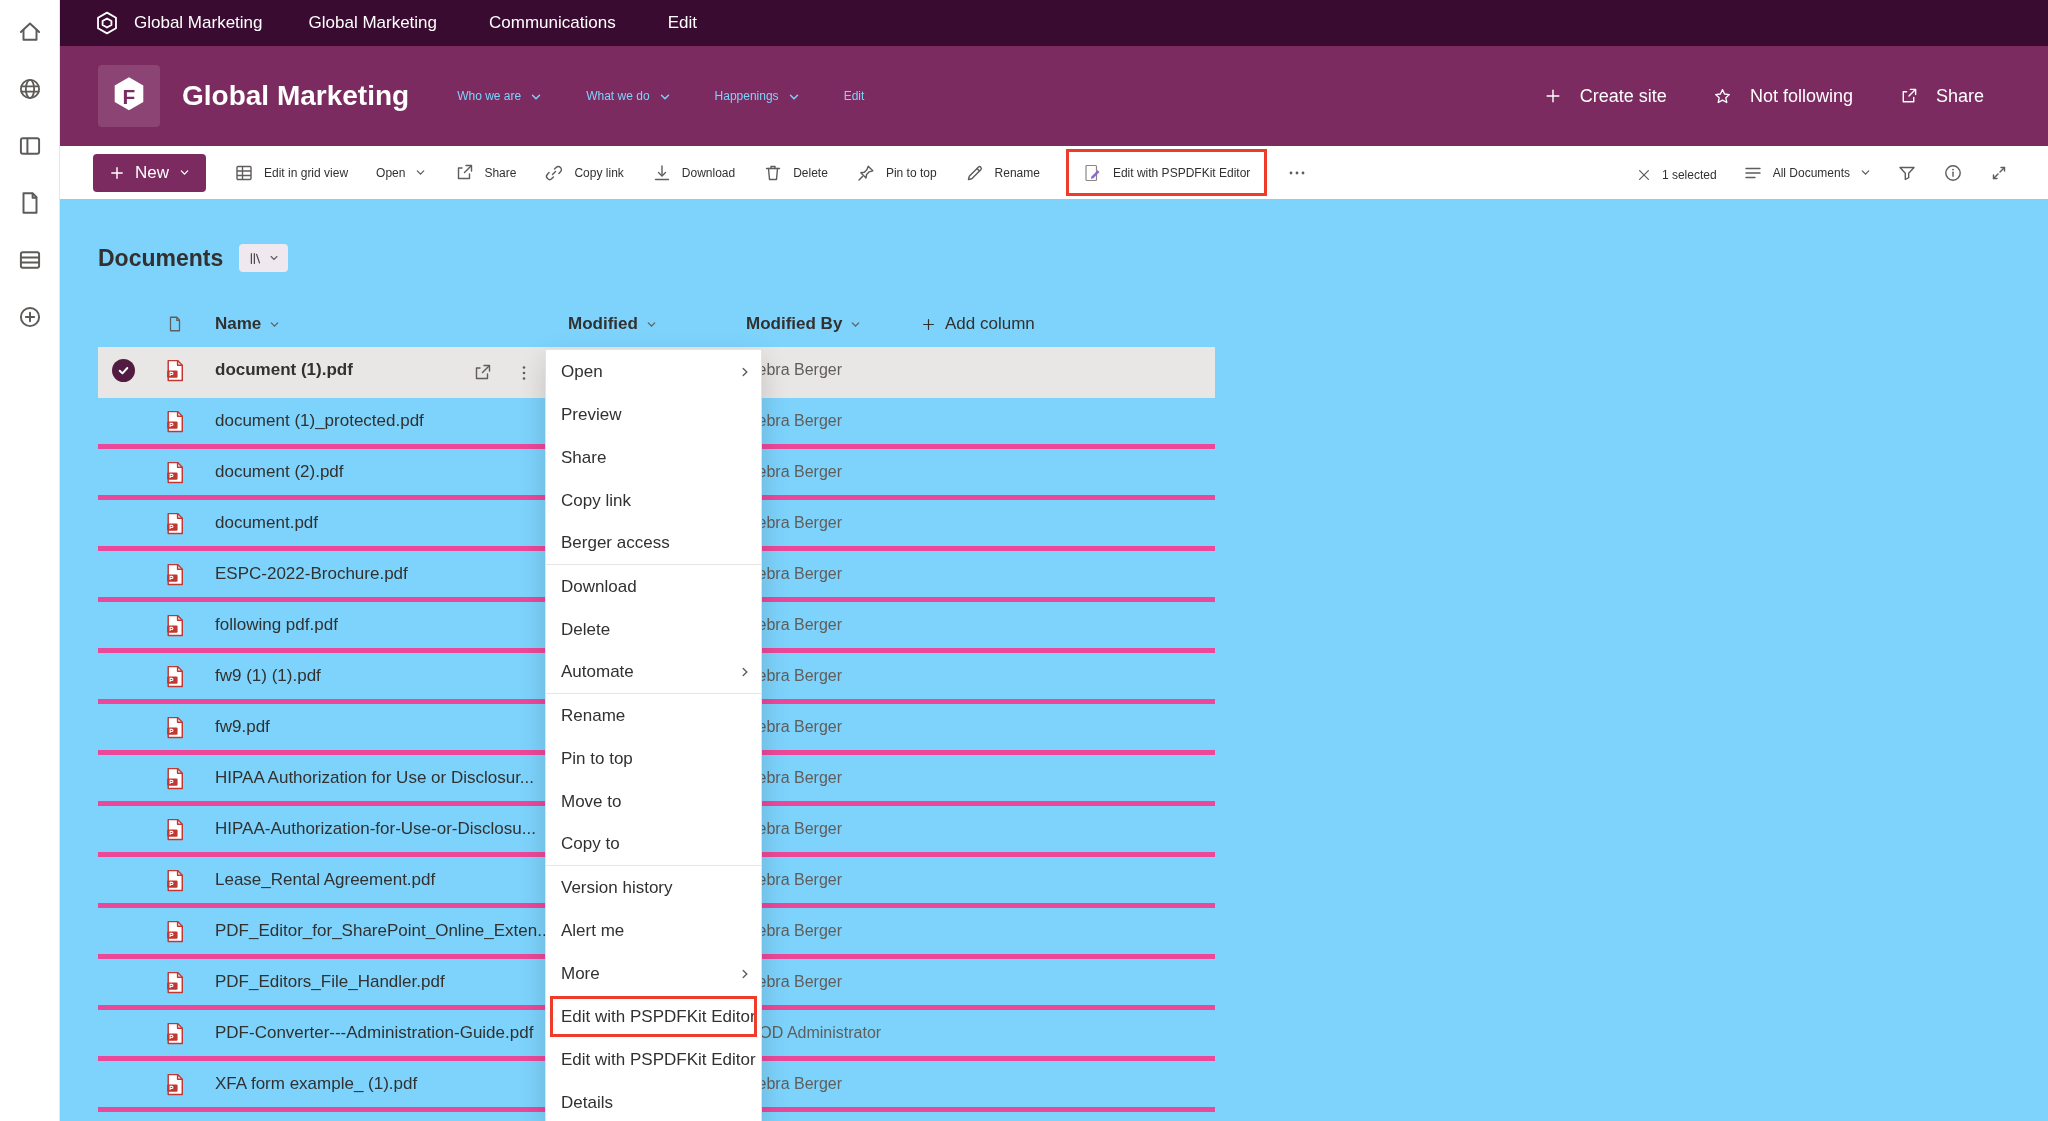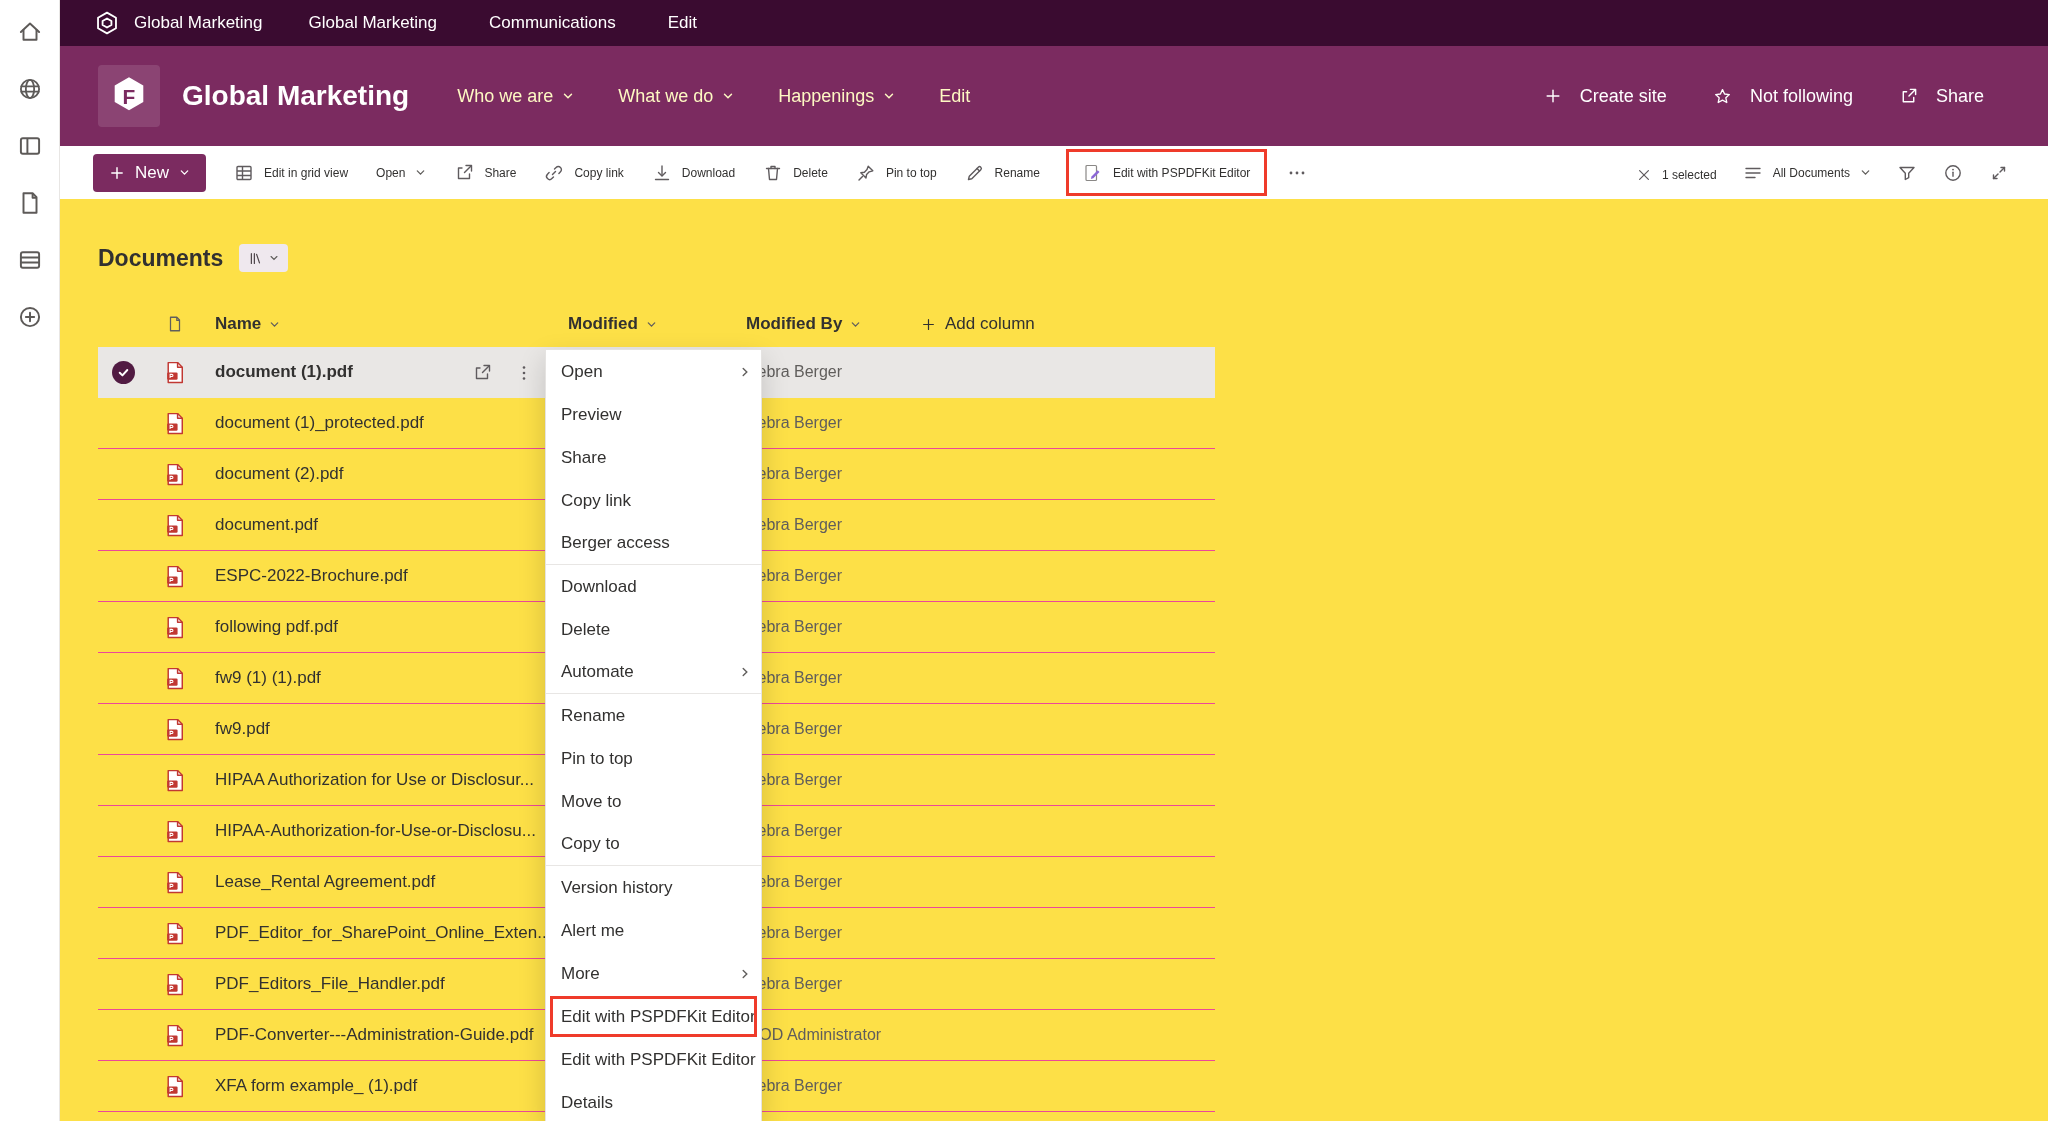--- a/index.html
+++ b/index.html
@@ -19,44 +19,44 @@
   .suite-logo{margin-right:14px;color:#fff}
   .suite-app{font-size:17px;color:#fff}
   .suite-nav{display:flex;margin-left:46px;gap:52px}
   .suite-link{font-size:17px;color:#fff;white-space:nowrap}
 
   
   .header{height:100px;background:var(--header-bg,#7b2b60);display:flex;align-items:center;color:#fff;padding:0 64px 0 38px;flex:none}
   .site-logo{width:62px;height:62px;border-radius:4px;background:rgba(255,255,255,.12);display:flex;align-items:center;justify-content:center;flex:none}
   .site-title{font-size:28px;font-weight:700;margin-left:22px;white-space:nowrap}
   .site-nav{display:flex;align-items:center;margin-left:48px;gap:44px}
-  .site-nav-item{display:flex;align-items:center;gap:9px;color:#fef9c3;font-size:18px;white-space:nowrap}
+  .site-nav-item{display:flex;align-items:flex-end;gap:9px;color:#7dd3fc;font-size:12px;white-space:nowrap}
   .header-actions{margin-left:auto;display:flex;align-items:center;gap:46px}
   .header-action{display:flex;align-items:center;gap:18px;color:#ffffff;font-size:18px;white-space:nowrap}
 
   
   .cmdbar{height:53px;display:flex;align-items:center;padding:0 26px 0 33px;flex:none;background:#fff}
   .btn-new{background:var(--accent,#7b2b60);color:#fff;border-radius:4px;height:38px;padding:0 16px;display:flex;align-items:center;gap:10px;font-size:17px;margin-right:14px;white-space:nowrap}
   .cmd{display:flex;align-items:center;gap:10px;height:100%;padding:0 14px;font-size:12px;color:#323130;white-space:nowrap}
   .cmd .ic{color:#5f5b5e}
   .chev{color:#605e5c}
   .red-wrap{border:3px solid var(--annotation-red,#ef3b2a);height:47px;display:flex;align-items:center;margin:0 6px 0 12px;padding:0 6px}
   .red-wrap .cmd{padding:0 8px}
   .cmd-right{margin-left:auto;display:flex;align-items:flex-end}
   .cmd-right .cmd{padding:0 13px}
 
   
-  .content{flex:1;padding:44px 0 0 38px;position:relative;background:#fde047}
+  .content{flex:1;padding:44px 0 0 38px;position:relative;background:#7dd3fc}
   .title-row{display:flex;align-items:center;gap:16px;height:30px}
   .page-title{font-size:23px;font-weight:700}
   .pill{height:28px;padding:0 9px;background:#efe8ee;border-radius:4px;display:flex;align-items:center;gap:6px;color:#4c4349}
 
   .thead{display:flex;align-items:center;height:46px;margin-top:28px;width:1117px;font-weight:600}
   .thead .hcol{display:flex;align-items:center;gap:8px}
-  .row{display:flex;align-items:center;height:51px;width:1117px;border-bottom:1px solid #ec4899;position:relative;text-align:left}
+  .row{display:flex;align-items:center;height:51px;width:1117px;border-bottom:5px solid #ec4899;position:relative;text-align:left}
   .row.selected{background:var(--selected-row-bg,#e9e7e5);border-bottom-color:transparent}
   .row.selected .fname{font-weight:600}
   .col-check{width:50px;display:flex;justify-content:center;flex:none}
   .col-icon{width:54px;display:flex;justify-content:center;flex:none;color:#605e5c}
   .col-name{width:366px;padding-left:13px;flex:none;display:flex;align-items:center;white-space:nowrap;overflow:hidden}
   .col-mod{width:178px;flex:none}
   .col-modby{width:175px;flex:none;color:#605e5c;font-size:16px;white-space:nowrap;overflow:visible}
   .thead .col-modby{color:#323130;font-size:17px}
   .col-add{display:flex;align-items:center;gap:9px;font-weight:400;white-space:nowrap}
   .check-circle{width:23px;height:23px;border-radius:50%;background:#511b42;display:flex;align-items:center;justify-content:center}

